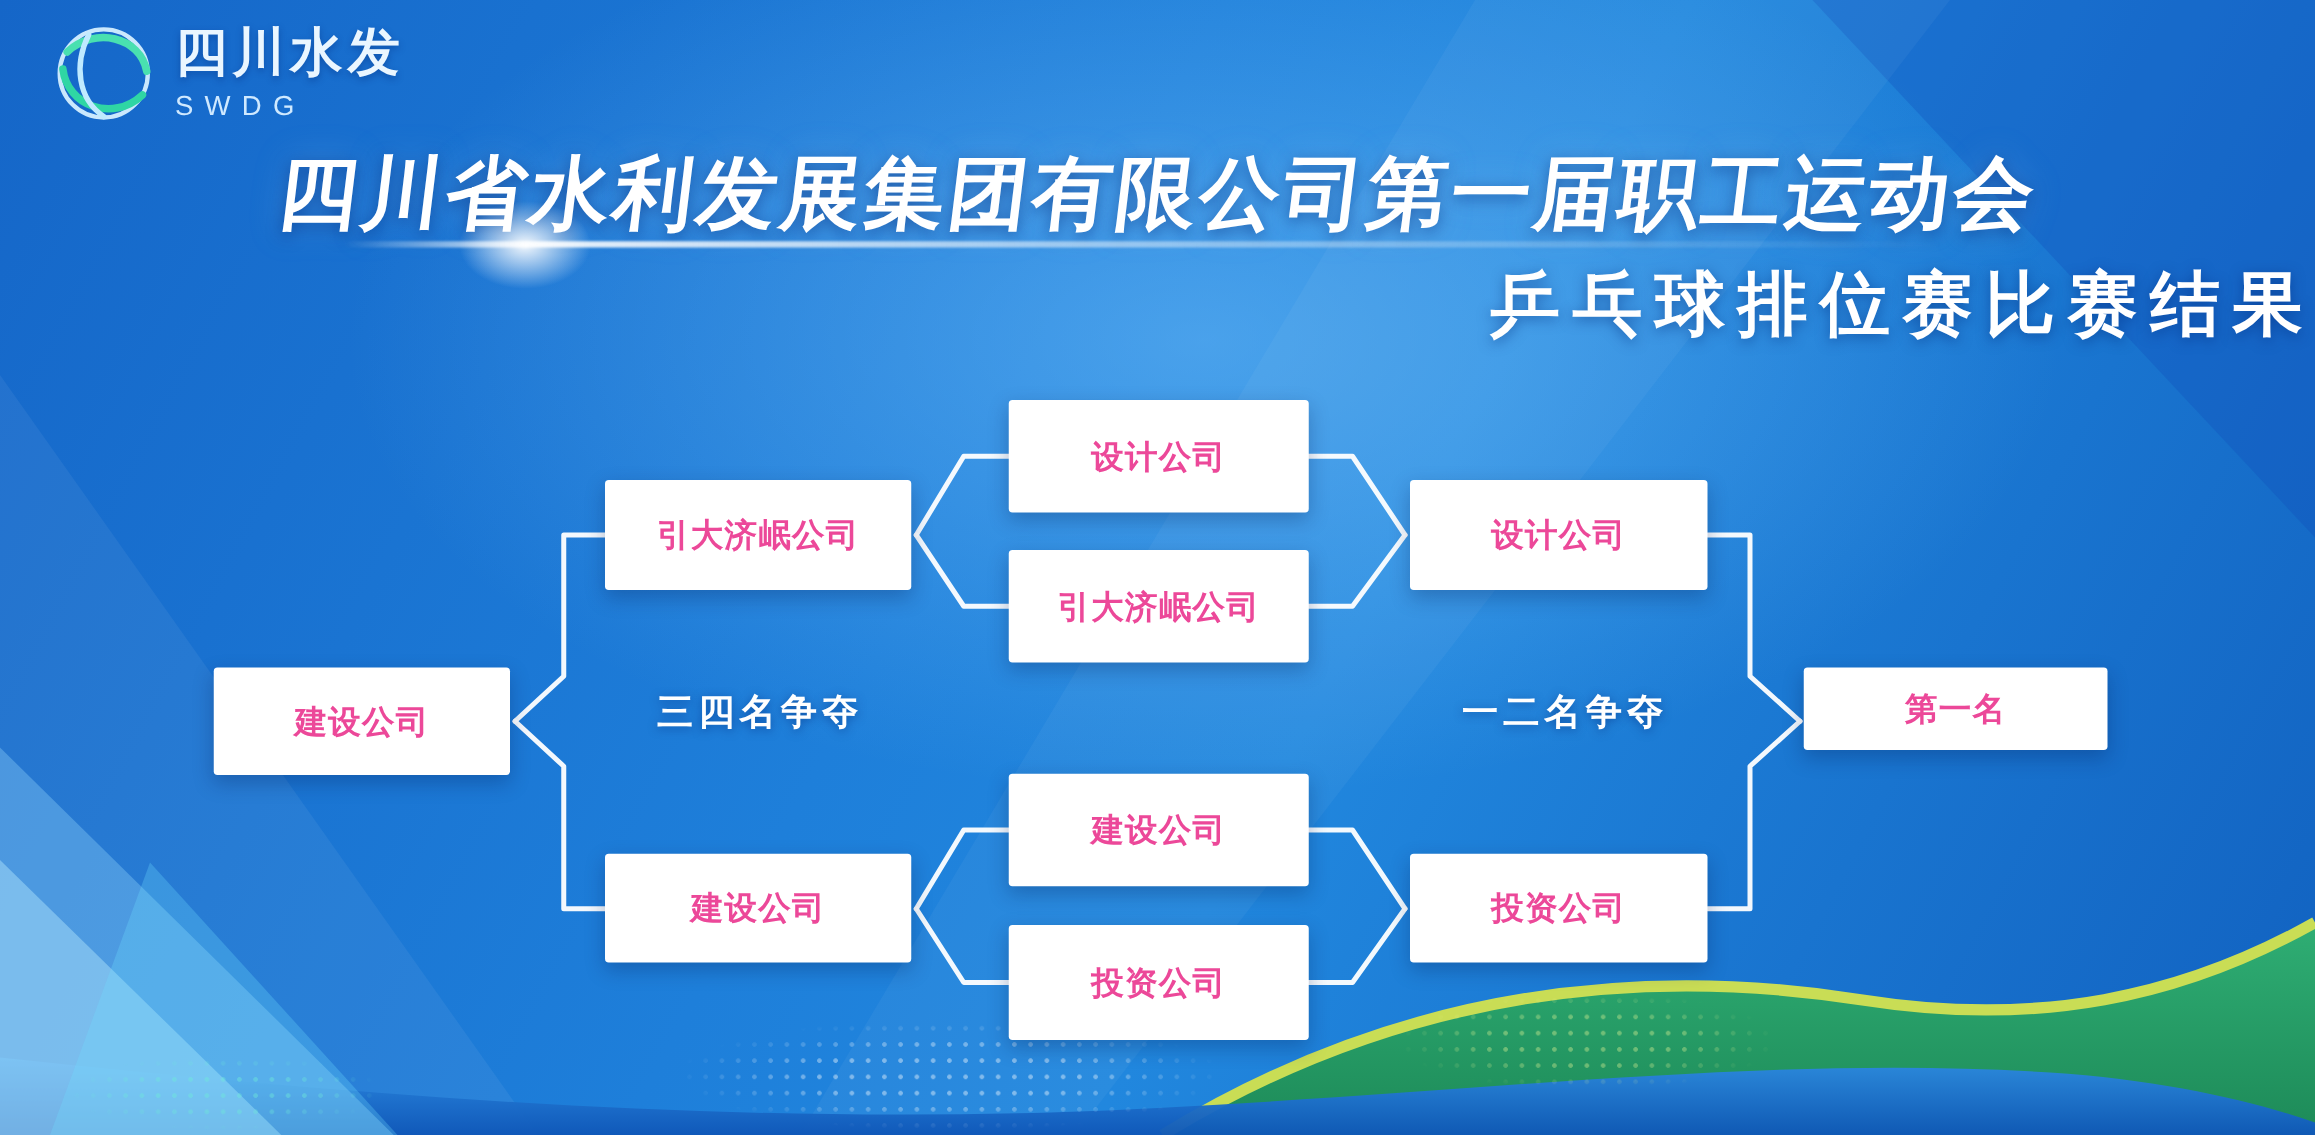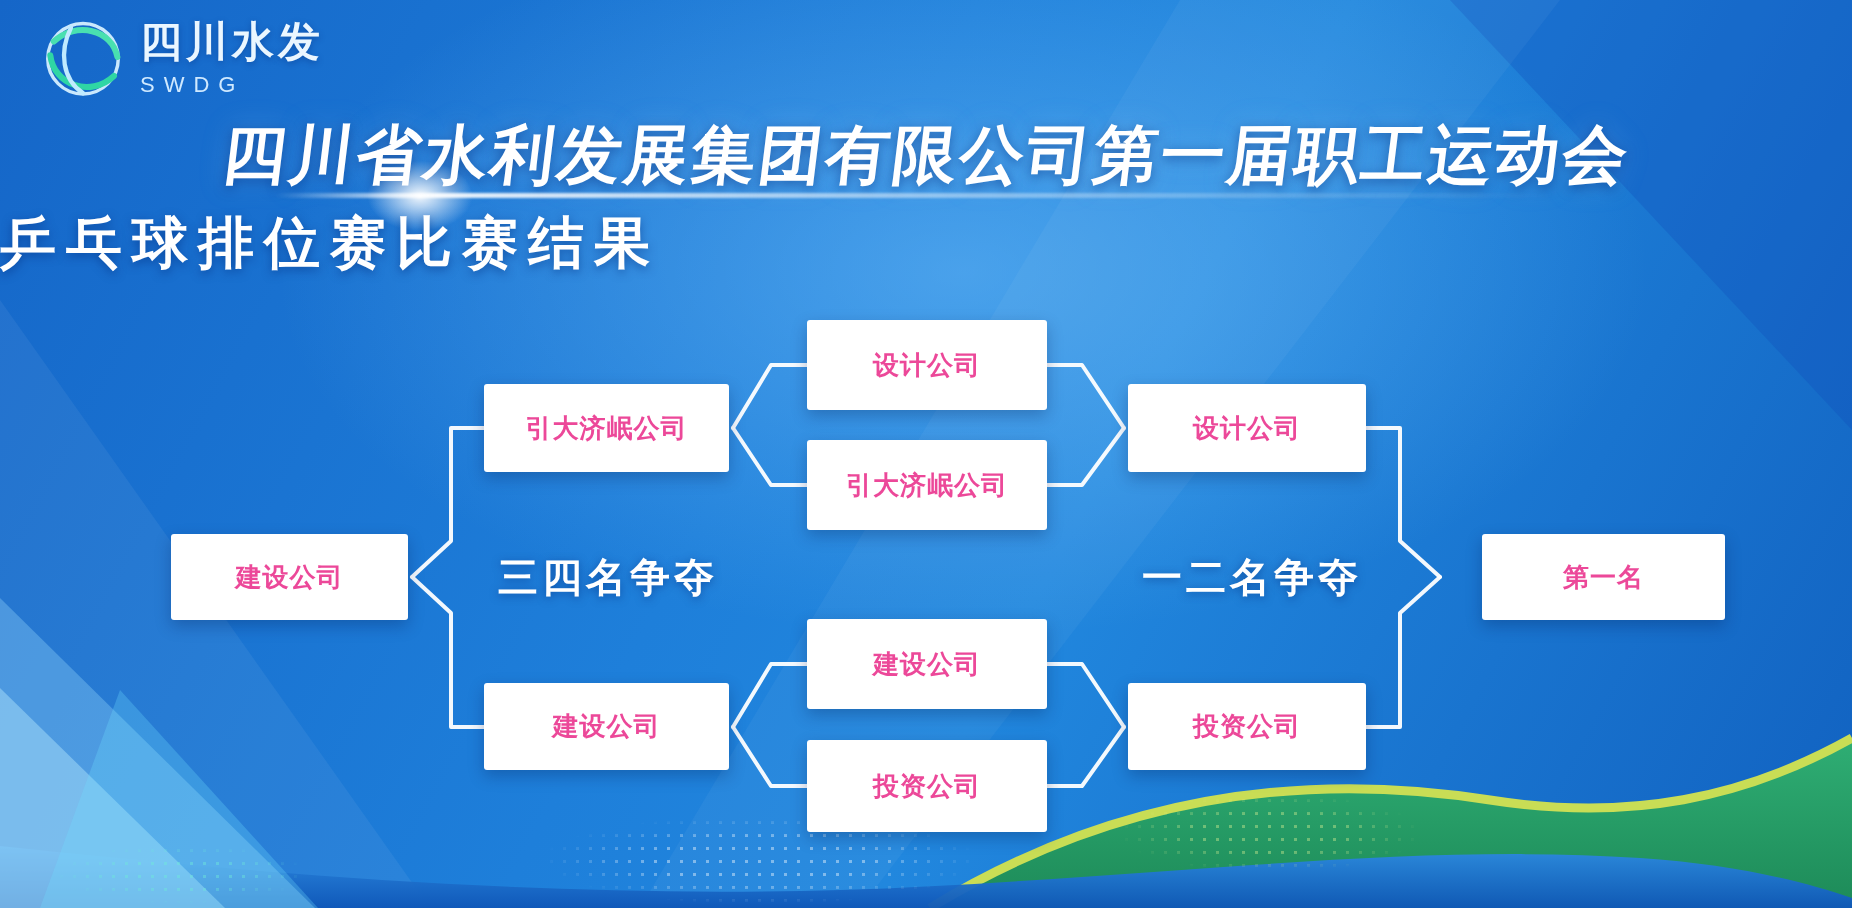--- a/index.html
+++ b/index.html
@@ -18,27 +18,27 @@
   .logo-name{font-size:42px;font-weight:800;color:#eaf6ff;letter-spacing:4px;text-shadow:0 2px 6px rgba(0,40,120,.4);}
   .logo-sub{font-size:22px;font-weight:400;color:#cfe9ff;letter-spacing:9px;margin-top:2px;}
 
   .title1{position:absolute;left:0;top:112px;width:100%;text-align:center;}
   .title1 .slant{display:inline-block;transform:skewX(-7deg);color:#fff;font-size:64px;font-weight:800;letter-spacing:3px;
     text-shadow:0 3px 12px rgba(0,40,120,.55),0 0 26px rgba(140,205,255,.35);}
   .streak{position:absolute;left:275px;top:193px;width:1280px;height:5px;border-radius:3px;filter:blur(1px);
     background:linear-gradient(90deg,rgba(255,255,255,0),rgba(255,255,255,.9) 12%,rgba(255,255,255,.5) 45%,rgba(255,255,255,.15) 80%,rgba(255,255,255,0));}
   .flare{position:absolute;left:360px;top:156px;width:120px;height:80px;
     background:radial-gradient(ellipse at center,rgba(255,255,255,.95),rgba(255,255,255,0) 62%);}
-  .title2{position:absolute;left:0;top:206px;width:100%;text-align:left;color:#fff;
+  .title2{position:absolute;left:0;top:206px;width:100%;text-align:right;color:#fff;
     font-family:"Liberation Serif","DejaVu Serif",serif;font-weight:700;font-size:56px;letter-spacing:10px;
     text-shadow:0 3px 10px rgba(0,40,120,.5);}
 
   .bx{position:absolute;background:#ffffff;border-radius:3px;display:flex;align-items:center;justify-content:center;
     color:#ec4899;font-weight:700;font-size:26px;letter-spacing:1px;box-shadow:0 6px 16px rgba(0,25,80,.28);}
-  .match-label{position:absolute;width:340px;text-align:center;color:#fff;font-weight:800;font-size:40px;letter-spacing:4px;
+  .match-label{position:absolute;width:340px;text-align:center;color:#fff;font-weight:800;font-size:29px;letter-spacing:4px;
     text-shadow:0 2px 8px rgba(0,40,120,.5);}
 
   .dots{position:absolute;pointer-events:none;
     background-image:radial-gradient(circle, rgba(255,255,255,.75) 1.6px, transparent 2px);
     background-size:13px 13px;
     -webkit-mask-image:radial-gradient(ellipse at center,#000 35%,transparent 72%);
     mask-image:radial-gradient(ellipse at center,#000 35%,transparent 72%);}
   .dots-center{left:545px;top:816px;width:430px;height:88px;opacity:.55;}
   .dots-left{left:55px;top:844px;width:250px;height:60px;opacity:.5;
     background-image:radial-gradient(circle, rgba(110,235,215,.85) 1.6px, transparent 2px);}
@@ -120,18 +120,18 @@
 
   <div class="bx" style="left:807px;top:320px;width:240px;height:90px;">设计公司</div>
   <div class="bx" style="left:807px;top:440px;width:240px;height:90px;">引大济岷公司</div>
 
   <div class="bx" style="left:807px;top:619px;width:240px;height:90px;">建设公司</div>
   <div class="bx" style="left:807px;top:740px;width:240px;height:92px;">投资公司</div>
 
   <div class="bx" style="left:1128px;top:384px;width:238px;height:88px;">设计公司</div>
   <div class="bx" style="left:1128px;top:683px;width:238px;height:87px;">投资公司</div>
 
-  <div class="bx" style="left:1443px;top:534px;width:243px;height:86px;margin-left:39px;">第一名</div>
+  <div class="bx" style="left:1443px;top:534px;width:243px;height:66px;">第一名</div>
 
   <div class="match-label" style="left:438px;top:550px;">三四名争夺</div>
   <div class="match-label" style="left:1082px;top:550px;">一二名争夺</div>
 
 </div>
 
 </body></html>

